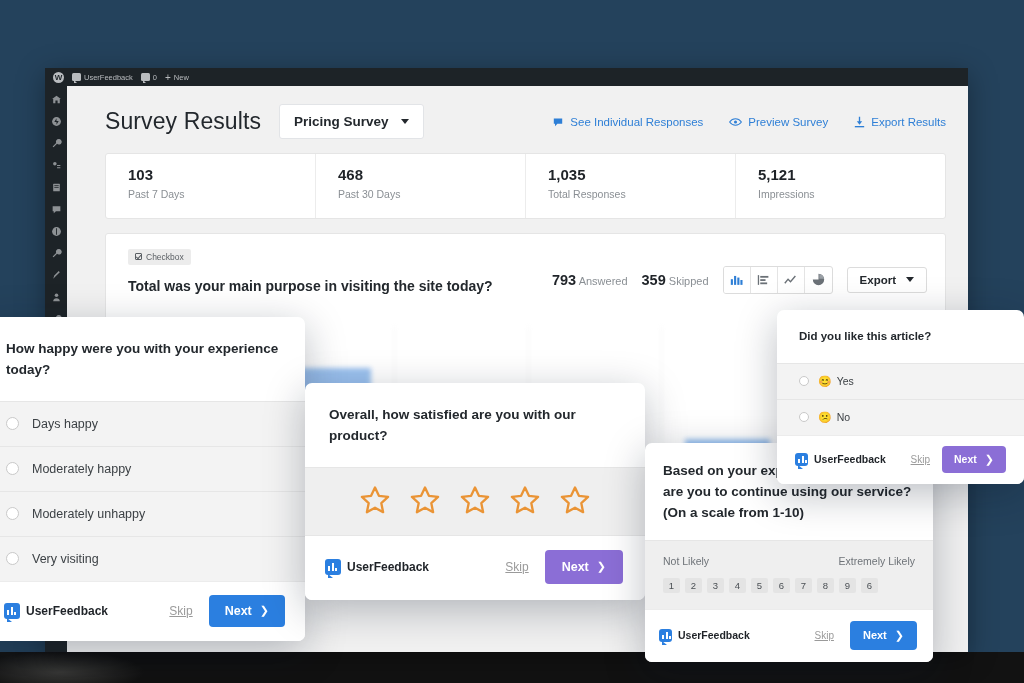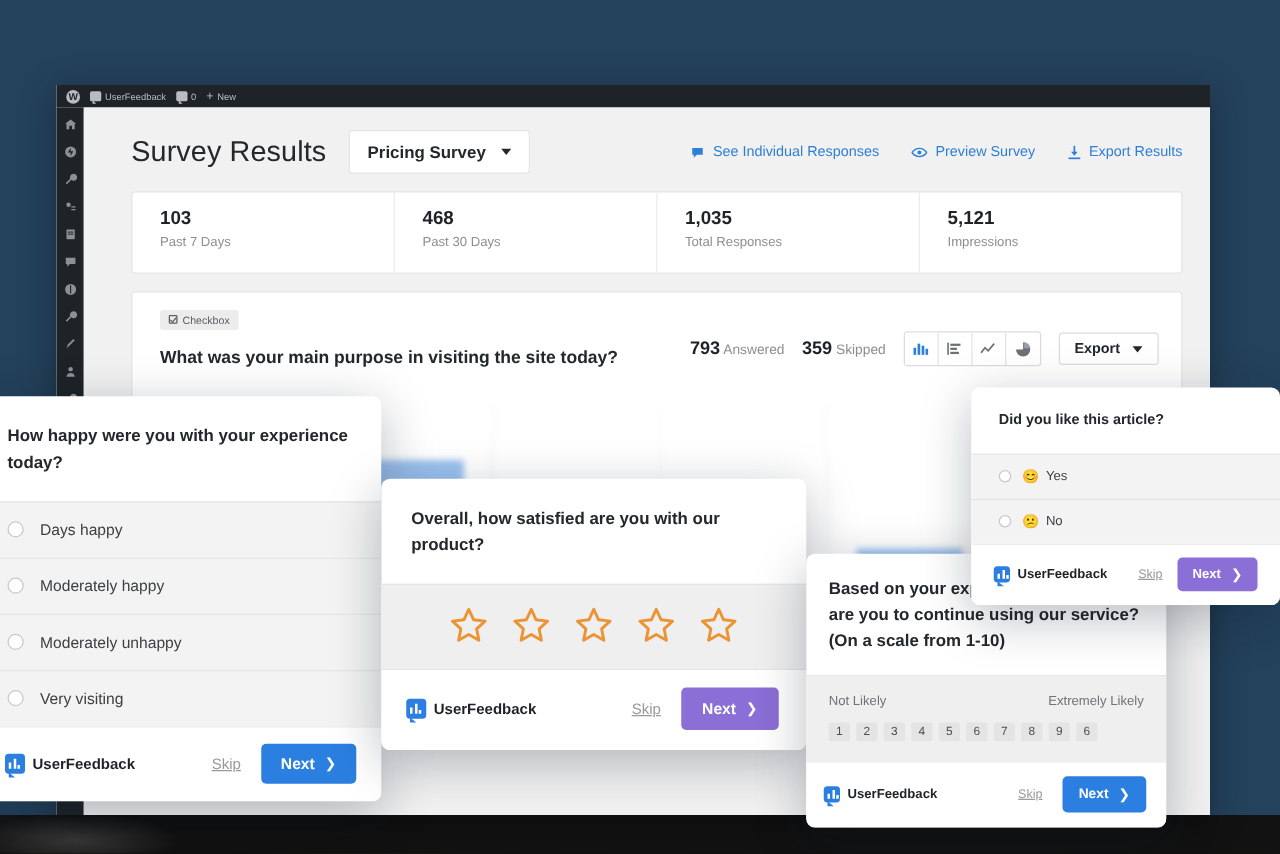--- a/index.html
+++ b/index.html
@@ -298,21 +298,21 @@
         </div>
       </div>
 
       <div class="q-card">
         <div class="q-top">
           <div>
             <span class="chip">
               <span class="chip-box"></span>
               <span>Checkbox</span>
             </span>
-            <div class="q-text">What was your main purpose in visiting the site today?</div>
+            <div class="q-text">Total was your main purpose in visiting the site today?</div>
           </div>
 
           <div class="q-right">
             <div class="count-grp">
               <b>793</b>
               <span>Answered</span>
             </div>
             <div class="count-grp">
               <b>359</b>
               <span>Skipped</span>

